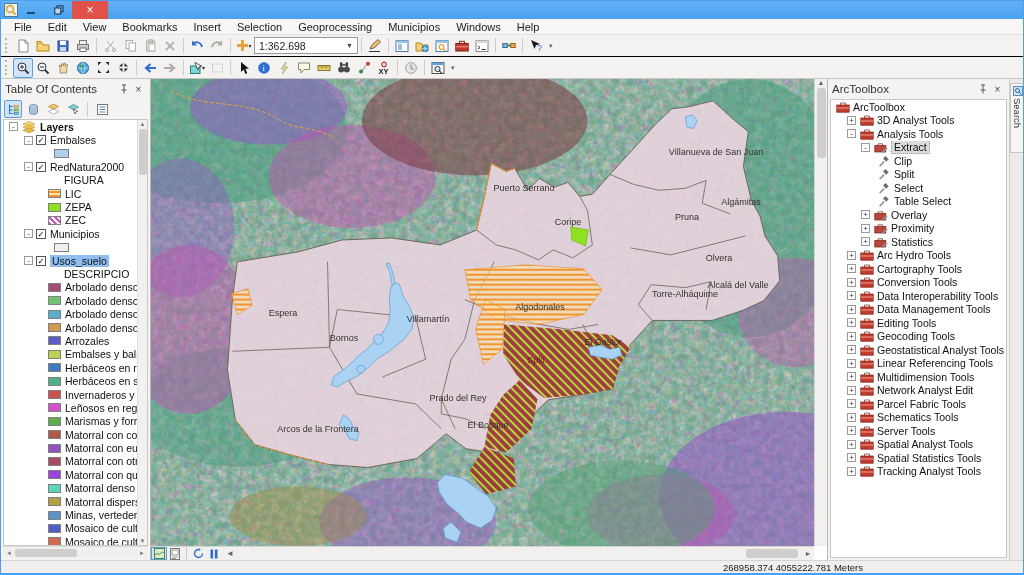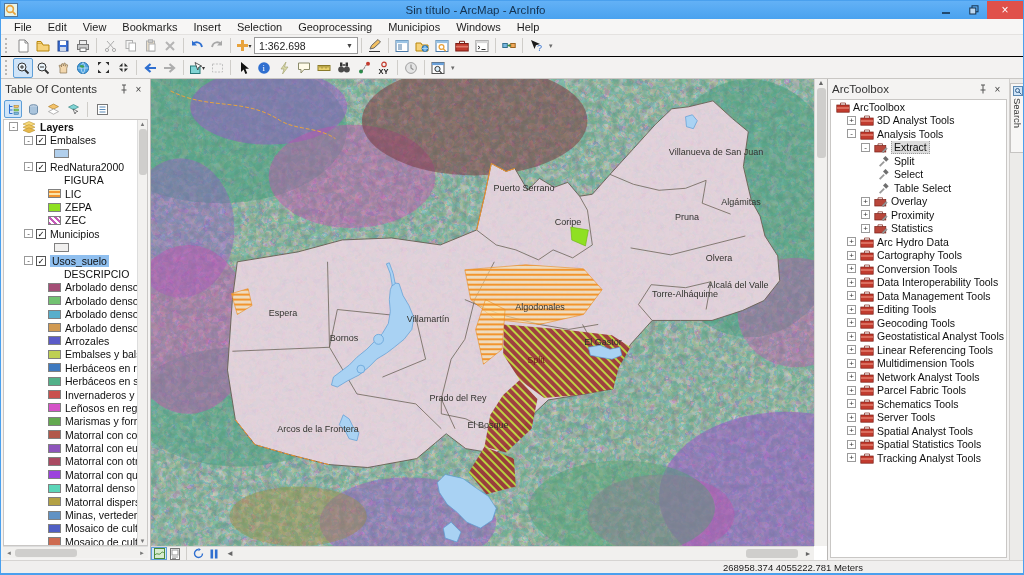--- a/index.html
+++ b/index.html
@@ -89,21 +89,20 @@
 <div id="win">
 
   <div id="titlebar">
     <span class="appicon">
       <svg width="14" height="14">
           <rect x="0.5" y="0.5" width="13" height="13" fill="#e8f4e8" stroke="#557799"></rect>
           <circle cx="6" cy="6" r="3.4" fill="none" stroke="#e8a33d" stroke-width="1.6"></circle>
           <path d="M8.6 8.6l3 3" stroke="#e8a33d" stroke-width="1.6"></path>
         </svg>
     </span>
-    <span class="title">Sin título - ArcMap - ArcInfo</span>
     <span class="winbtn">
         <svg width="9" height="9">
           <path d="M0 7h8" stroke="#16324e" stroke-width="1.6"></path>
         </svg>
       </span>
     <span class="winbtn">
         <svg width="10" height="10">
           <rect x="3" y="0.8" width="6" height="6" fill="none" stroke="#16324e"></rect>
           <rect x="0.8" y="3" width="6" height="6" fill="#bcd7f0" stroke="#16324e"></rect>
         </svg>
@@ -791,38 +790,47 @@
           </span>
           <span class="xlabel sel-gray">Extract</span>
         </div>
       <div class="xrow" style="padding-left:46px">
           <span class="xico">
             <svg width="13" height="12" viewBox="0 0 13 12">
               <path d="M1 10.5L5.5 6l1.3 1.3L2.3 11.8z" fill="#9a9a9a"></path>
               <path d="M5 3.5L7.5 1l3.2 3.2-2.5 2.5z" fill="#6e6e6e"></path>
             </svg>
           </span>
-          <span class="xlabel">Split</span>
+          <span class="xlabel">Clip</span>
         </div>
       <div class="xrow" style="padding-left:46px">
           <span class="xico">
             <svg width="13" height="12" viewBox="0 0 13 12">
               <path d="M1 10.5L5.5 6l1.3 1.3L2.3 11.8z" fill="#9a9a9a"></path>
               <path d="M5 3.5L7.5 1l3.2 3.2-2.5 2.5z" fill="#6e6e6e"></path>
             </svg>
           </span>
-          <span class="xlabel">Select</span>
+          <span class="xlabel">Split</span>
         </div>
       <div class="xrow" style="padding-left:46px">
           <span class="xico">
             <svg width="13" height="12" viewBox="0 0 13 12">
               <path d="M1 10.5L5.5 6l1.3 1.3L2.3 11.8z" fill="#9a9a9a"></path>
               <path d="M5 3.5L7.5 1l3.2 3.2-2.5 2.5z" fill="#6e6e6e"></path>
             </svg>
           </span>
+          <span class="xlabel">Select</span>
+        </div>
+      <div class="xrow" style="padding-left:46px">
+          <span class="xico">
+            <svg width="13" height="12" viewBox="0 0 13 12">
+              <path d="M1 10.5L5.5 6l1.3 1.3L2.3 11.8z" fill="#9a9a9a"></path>
+              <path d="M5 3.5L7.5 1l3.2 3.2-2.5 2.5z" fill="#6e6e6e"></path>
+            </svg>
+          </span>
           <span class="xlabel">Table Select</span>
         </div>
       <div class="xrow" style="padding-left:30px">
           <span class="exp">+</span>
           <span class="xico">
             <svg width="14" height="12" viewBox="0 0 14 12">
               <rect x="0.8" y="4.5" width="11" height="6.5" fill="#b8463a" stroke="#7a1f16" stroke-width="0.7"></rect>
               <path d="M4 4.5V2.8h4.5v1.7" fill="none" stroke="#7a1f16" stroke-width="0.7"></path>
               <path d="M8 10.5l4-4 1.2 1.2-4 4z" fill="#9a9a9a" stroke="#666" stroke-width="0.4"></path>
             </svg>
@@ -853,21 +861,21 @@
         </div>
       <div class="xrow" style="padding-left:16px">
           <span class="exp">+</span>
           <span class="xico">
             <svg width="14" height="12" viewBox="0 0 14 12">
               <rect x="0.8" y="4" width="12.4" height="7.2" fill="#c23b2e" stroke="#7a1f16" stroke-width="0.7"></rect>
               <path d="M4.5 4V2h5v2" fill="none" stroke="#7a1f16" stroke-width="0.7"></path>
               <rect x="0.8" y="6.2" width="12.4" height="1.6" fill="#e07a6a"></rect>
             </svg>
           </span>
-          <span class="xlabel">Arc Hydro Data</span>
+          <span class="xlabel">Arc Hydro Tools</span>
         </div>
       <div class="xrow" style="padding-left:16px">
           <span class="exp">+</span>
           <span class="xico">
             <svg width="14" height="12" viewBox="0 0 14 12">
               <rect x="0.8" y="4" width="12.4" height="7.2" fill="#c23b2e" stroke="#7a1f16" stroke-width="0.7"></rect>
               <path d="M4.5 4V2h5v2" fill="none" stroke="#7a1f16" stroke-width="0.7"></path>
               <rect x="0.8" y="6.2" width="12.4" height="1.6" fill="#e07a6a"></rect>
             </svg>
           </span>
@@ -963,21 +971,21 @@
         </div>
       <div class="xrow" style="padding-left:16px">
           <span class="exp">+</span>
           <span class="xico">
             <svg width="14" height="12" viewBox="0 0 14 12">
               <rect x="0.8" y="4" width="12.4" height="7.2" fill="#c23b2e" stroke="#7a1f16" stroke-width="0.7"></rect>
               <path d="M4.5 4V2h5v2" fill="none" stroke="#7a1f16" stroke-width="0.7"></path>
               <rect x="0.8" y="6.2" width="12.4" height="1.6" fill="#e07a6a"></rect>
             </svg>
           </span>
-          <span class="xlabel">Network Analyst Tools</span>
+          <span class="xlabel">Network Analyst Edit</span>
         </div>
       <div class="xrow" style="padding-left:16px">
           <span class="exp">+</span>
           <span class="xico">
             <svg width="14" height="12" viewBox="0 0 14 12">
               <rect x="0.8" y="4" width="12.4" height="7.2" fill="#c23b2e" stroke="#7a1f16" stroke-width="0.7"></rect>
               <path d="M4.5 4V2h5v2" fill="none" stroke="#7a1f16" stroke-width="0.7"></path>
               <rect x="0.8" y="6.2" width="12.4" height="1.6" fill="#e07a6a"></rect>
             </svg>
           </span>

